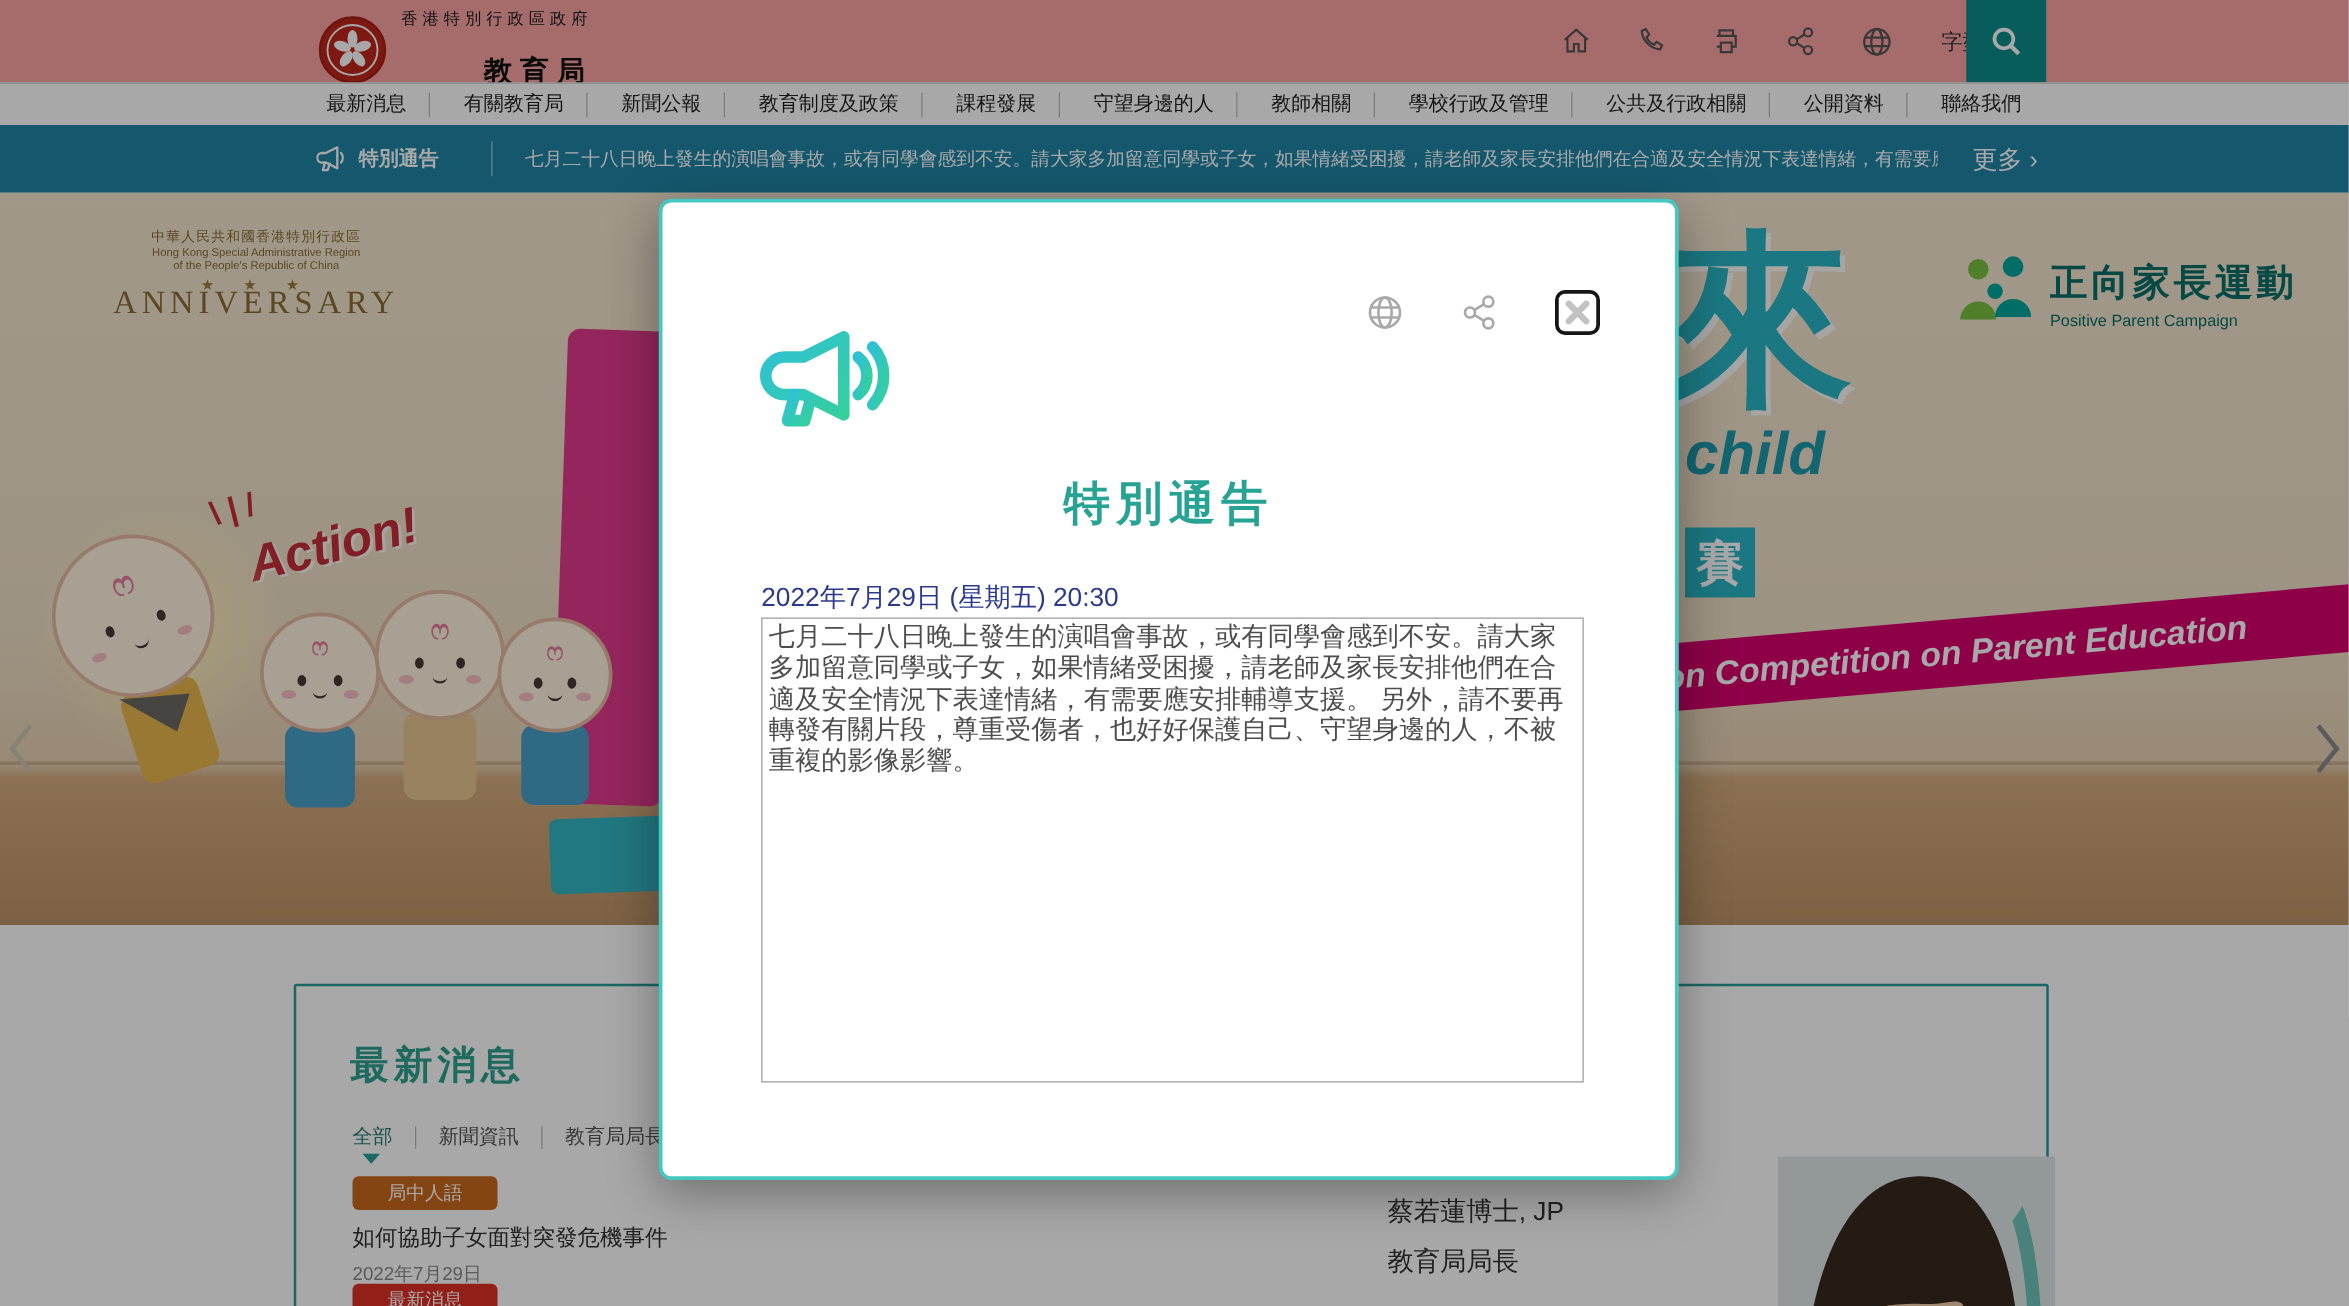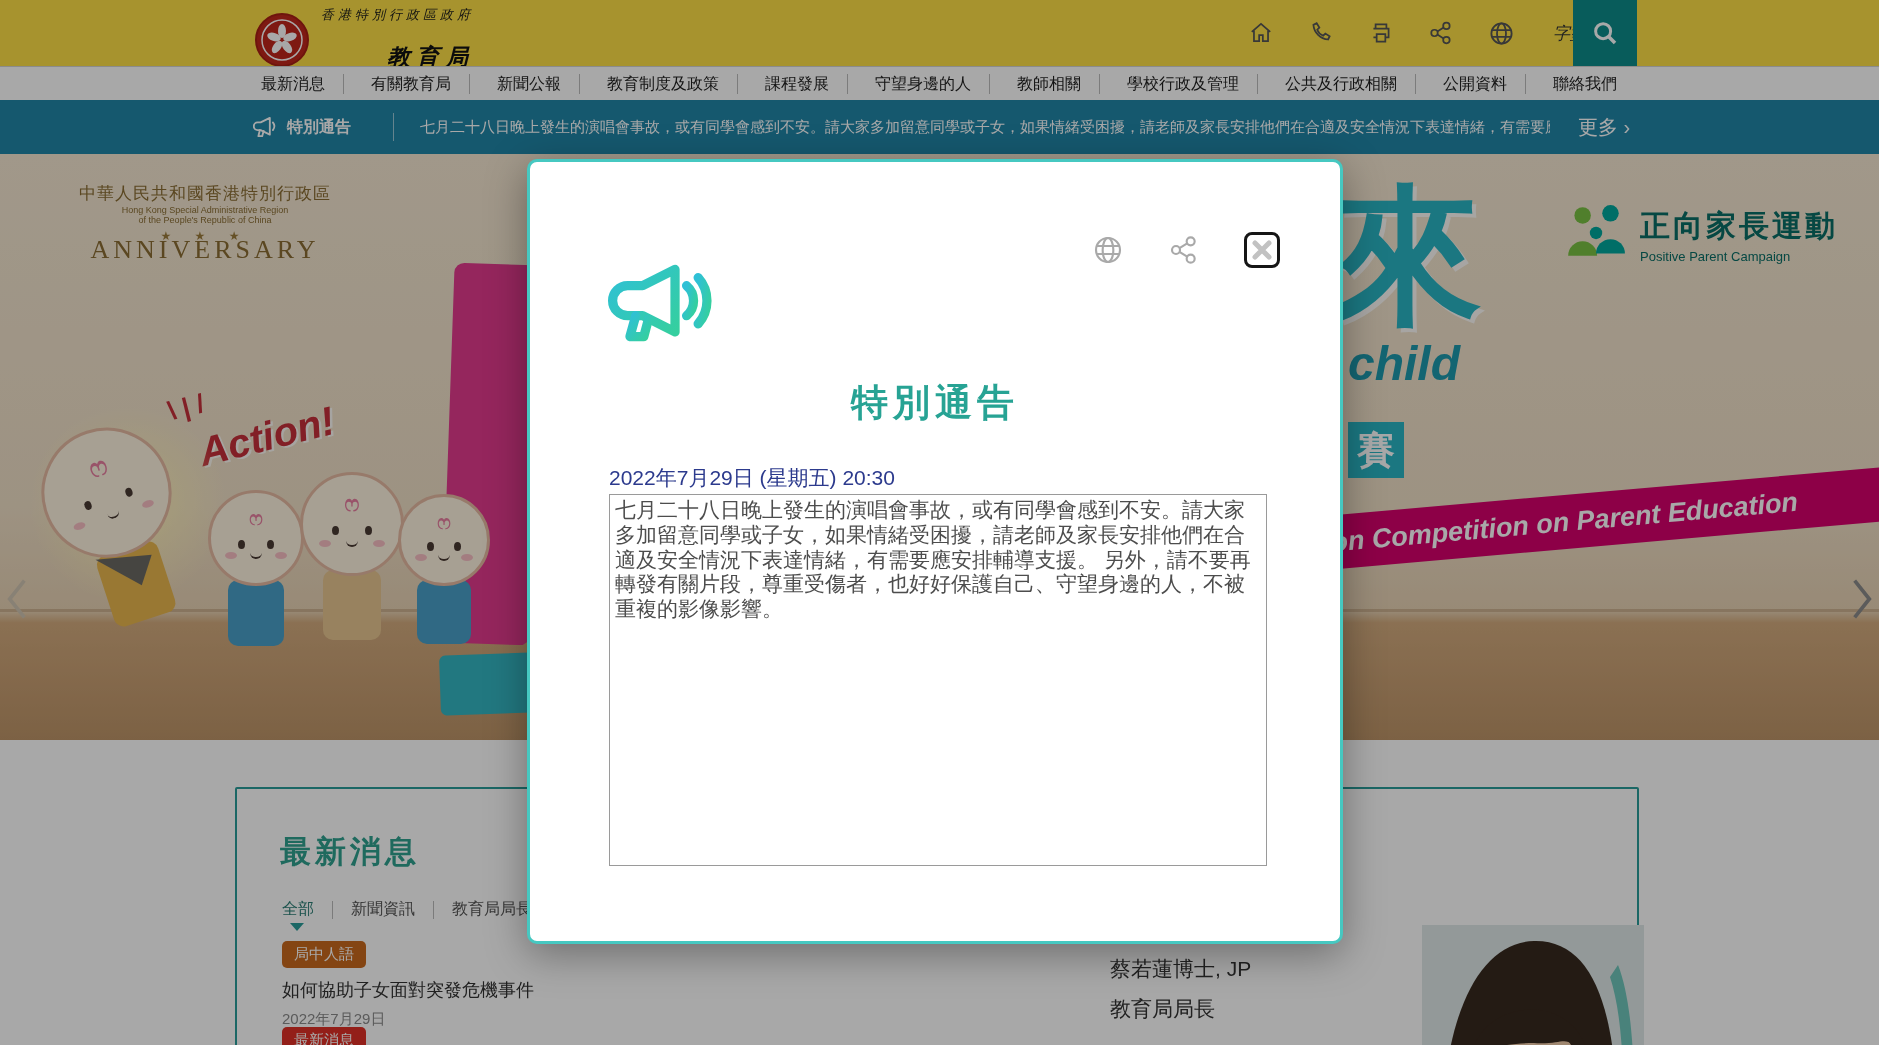--- a/index.html
+++ b/index.html
@@ -1,21 +1,21 @@
 <!DOCTYPE html>
 <html><head>
 <meta charset="utf-8">
 <style>
   * { margin:0; padding:0; box-sizing:border-box; }
   html,body { background:#444; }
   body { font-family:"Liberation Sans","DejaVu Sans",sans-serif; }
   .page { position:relative; width:1879px; height:1045px; background:#fff; overflow:hidden; margin:0 auto; }
 
   
-  .header { position:absolute; top:0; left:0; width:100%; height:66px; background:#fde047; z-index:5;font-style:italic; }
+  .header { position:absolute; top:0; left:0; width:100%; height:66px; background:#fca5a5; z-index:5; }
   .brand { position:absolute; left:255px; top:6px; display:flex; align-items:center; gap:12px; }
   .emblem { width:54px; height:54px; border-radius:50%; background:#c0271c; position:relative; border:2px solid #a82015; }
   .emblem svg { position:absolute; inset:0; }
   .brand-text .gov { font-size:13px; letter-spacing:4px; color:#1a1a1a; }
   .brand-text .bureau { font-size:23px; font-weight:bold; letter-spacing:6px; color:#111; margin-top:18px;text-align:right; }
   .hdr-icons { position:absolute; right:258px; top:0; height:66px; display:flex; align-items:center; gap:32px; }
   .hicon { width:28px; height:28px; cursor:pointer; display:flex; align-items:center; justify-content:center; }
   .hicon svg { stroke:#555; fill:none; stroke-width:1.6; }
   .fontsize { font-size:17px; color:#333; cursor:pointer; margin-left:6px; }
   .searchbtn { position:absolute; left:1573px; top:0; width:64px; height:66px; background:#0d8c8a; display:flex; align-items:center; justify-content:center; cursor:pointer; }
@@ -32,21 +32,21 @@
   .ann-label { position:absolute; left:287px; font-size:16px; font-weight:bold; }
   .ann-div { position:absolute; left:393px; top:13px; width:1px; height:28px; background:rgba(255,255,255,.55); }
   .ann-ticker { position:absolute; left:420px; width:1130px; font-size:15px; white-space:nowrap; overflow:hidden; cursor:pointer; }
   .ann-more { position:absolute; left:1578px; font-size:20px; cursor:pointer; white-space:nowrap; }
 
   
   .banner { position:absolute; top:154px; left:0; width:100%; height:586px; background:linear-gradient(180deg,#f4e7d2 0%, #efdfc6 60%, #e7d2b4 78%, #d3ab7e 80%, #bd9468 100%); overflow:hidden; }
   .floor-line { position:absolute; top:455px; left:0; width:100%; height:3px; background:rgba(160,120,80,.35); }
 
   .anniv { position:absolute; left:55px; top:28px; width:300px; text-align:center; color:#8a6d33; }
-  .anniv .l1 { font-size:17px; letter-spacing:1px; }
+  .anniv .l1 { font-size:11px; letter-spacing:1px; }
   .anniv .l2,.anniv .l3 { font-size:9px; }
   .anniv .stars { font-size:12px; letter-spacing:10px; margin-top:4px; color:#9c7c3c; }
   .anniv-row { display:flex; justify-content:center; align-items:flex-start; margin-top:-6px; }
   .anniv .num { font-family:"Liberation Serif",serif; font-size:96px; font-weight:bold; line-height:1; color:#8a6d33; }
   .anniv-side { text-align:left; margin-top:14px; }
   .anniv .th { font-size:18px; font-style:italic; }
   .anniv .cn { font-size:26px; font-weight:bold; letter-spacing:3px; }
   .anniv .en { font-family:Liberation Serif, serif; font-size:26px; letter-spacing:4px; margin-top:-8px; }
 
   .action { position:absolute; left:198px; top:260px; transform:rotate(-14deg); font-size:40px; font-weight:bold; font-style:italic; color:#c5303a; text-shadow:2px 2px 0 rgba(255,255,255,.8); }
@@ -86,21 +86,21 @@
 
   
   .bottom { position:absolute; top:740px; left:0; width:100%; height:305px; background:#fff; }
   .news-card { position:absolute; left:235px; top:47px; width:1404px; height:420px; border:2px solid #2a9d9a; border-radius:2px; background:#fff; }
   .news-head { position:absolute; left:43px; top:42px; font-size:31px; font-weight:bold; color:#2fa18f; letter-spacing:4px; }
   .news-tabs { position:absolute; left:45px; top:110px; display:flex; align-items:center; font-size:16px; color:#555; }
   .news-tabs .tab { cursor:pointer; white-space:nowrap; }
   .news-tabs .tab.active { color:#2a7d74; position:relative; }
   .news-tabs .tab.active::after { content:""; position:absolute; left:8px; top:24px; border-left:7px solid transparent; border-right:7px solid transparent; border-top:8px solid #2a9d9a; }
   .news-tabs .sep { width:1px; height:18px; background:#bbb; margin:0 18px; }
-  .badge { display:inline-block; color:#fff; font-size:15px; border-radius:5px; padding:4px 12px; }
+  .badge { display:inline-block; color:#fff; font-size:15px; border-radius:5px; padding:4px 28px; }
   .badge.brown { background:#c96a1e; }
   .badge.red { background:#e03026; }
   .news-item1 { position:absolute; left:45px; top:152px; }
   .news-title { font-size:18px; color:#333; margin-top:10px; cursor:pointer; }
   .news-date { font-size:15px; color:#8a8a8a; margin-top:8px; }
   .news-item2 { position:absolute; left:45px; top:238px; }
 
   .secretary { position:absolute; left:873px; top:166px; }
   .secretary .name { font-size:21px; color:#333; }
   .secretary .role { font-size:21px; color:#333; margin-top:12px; }

